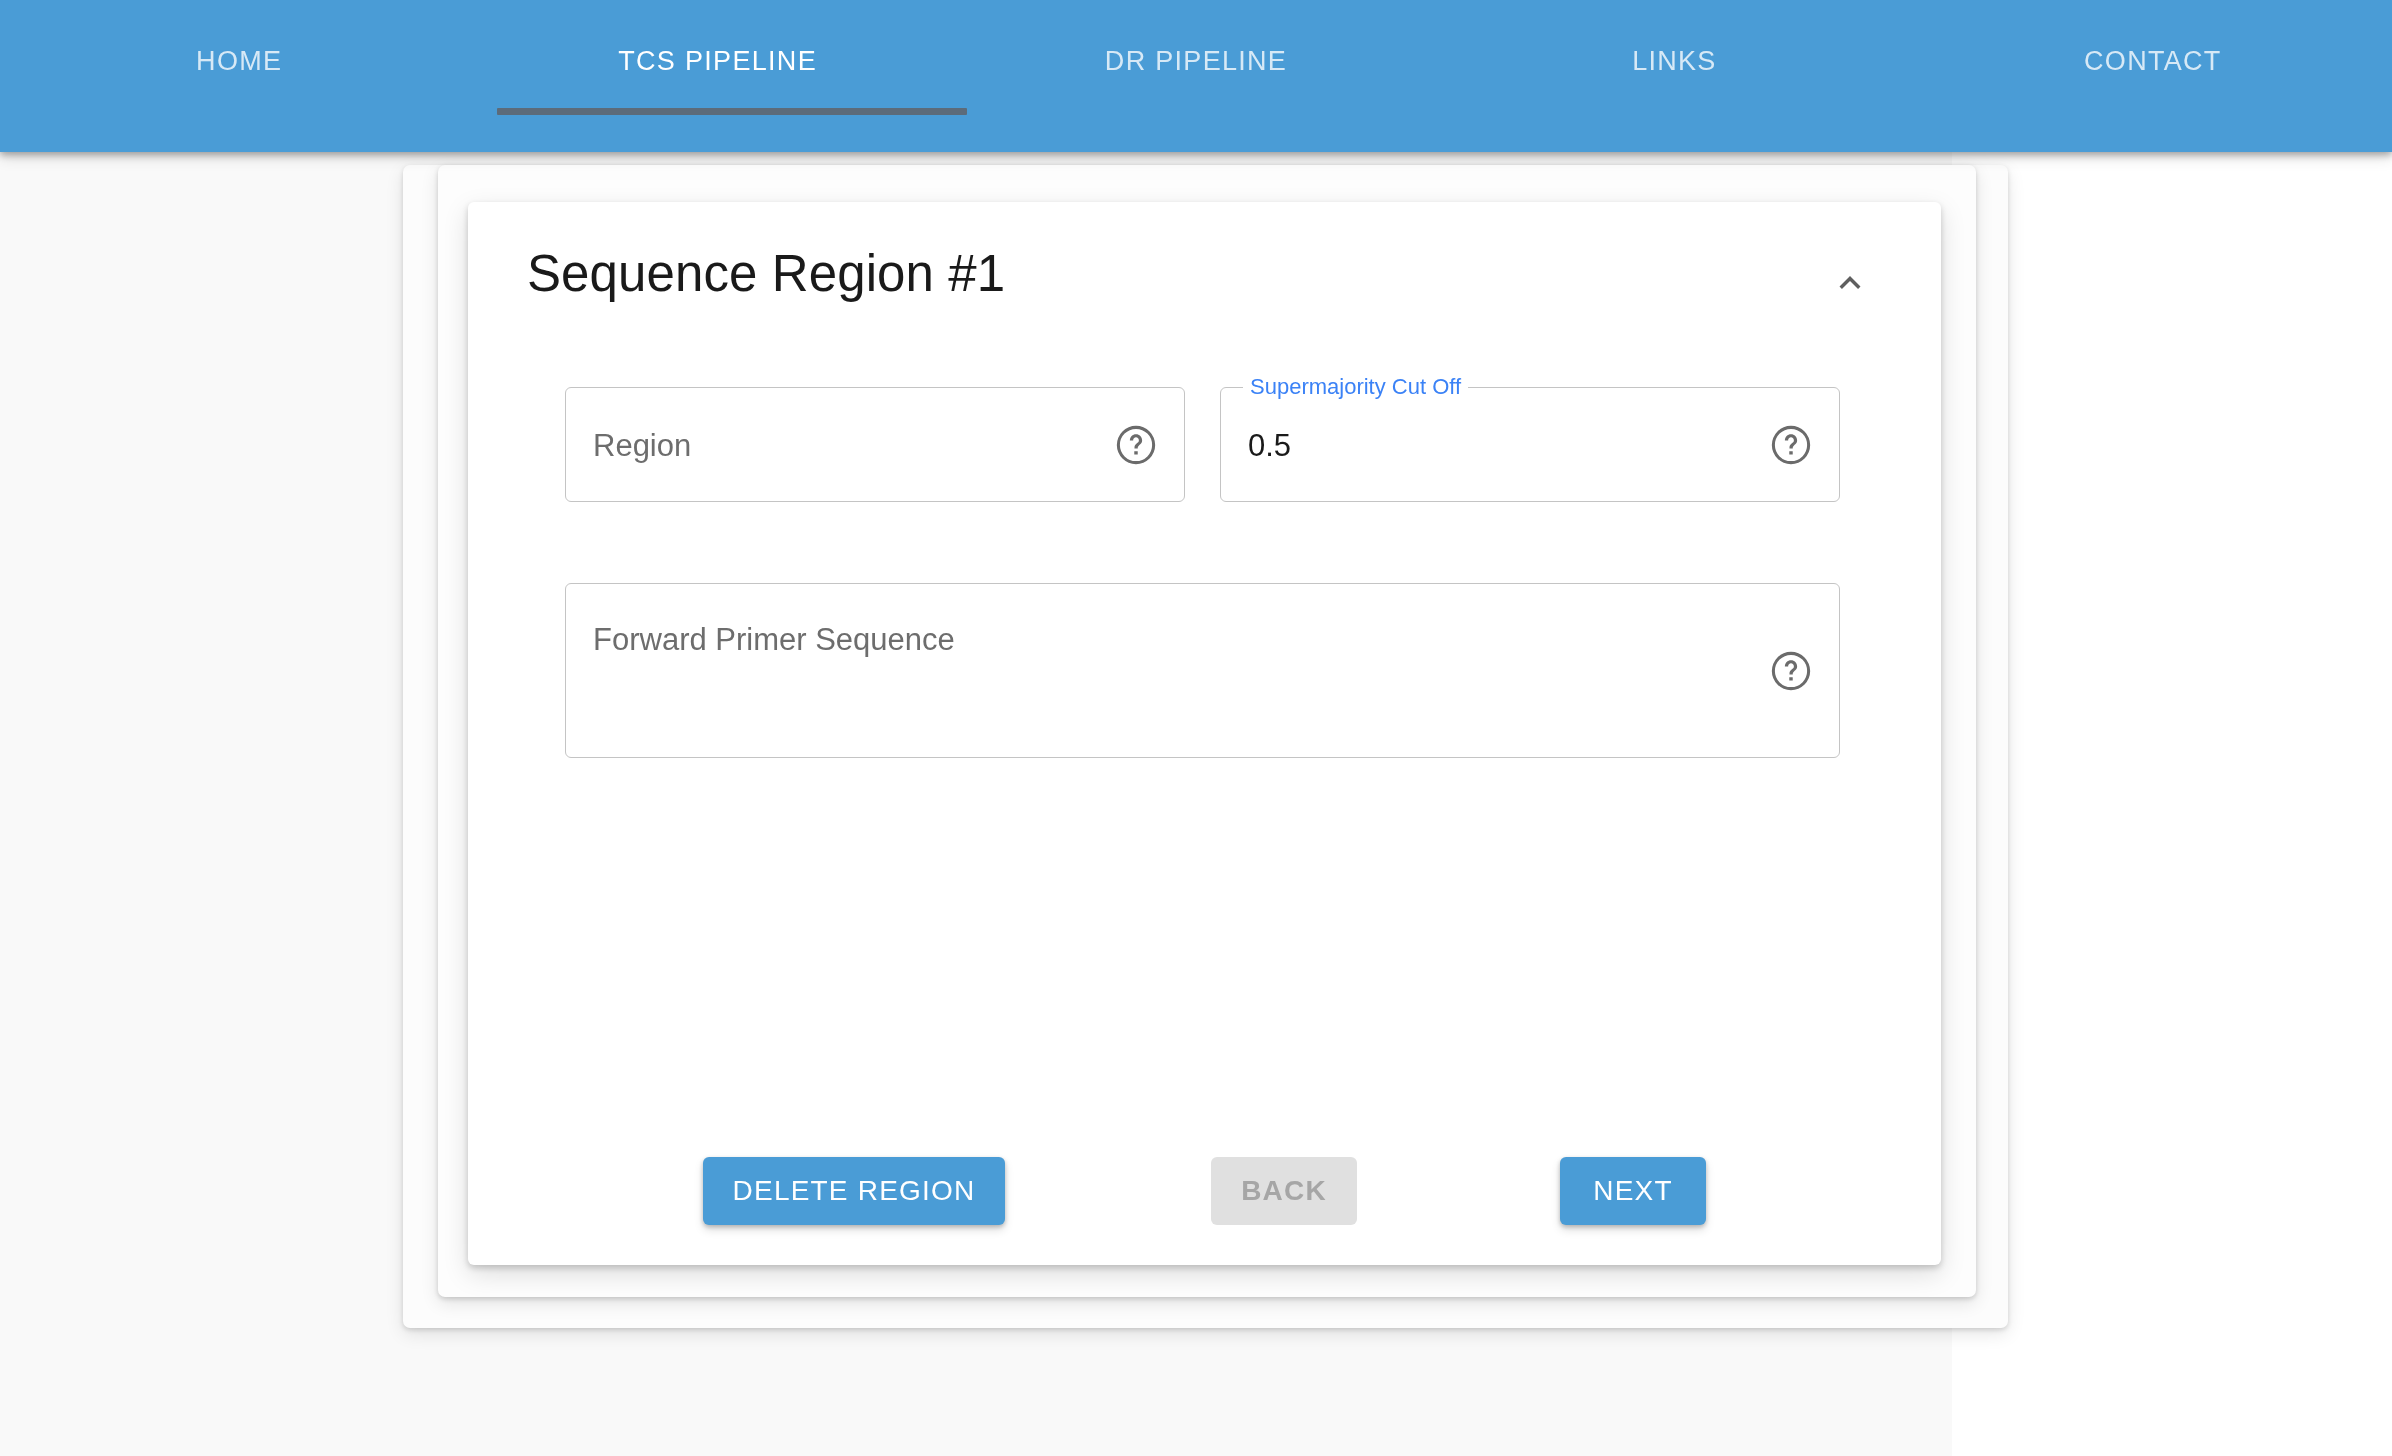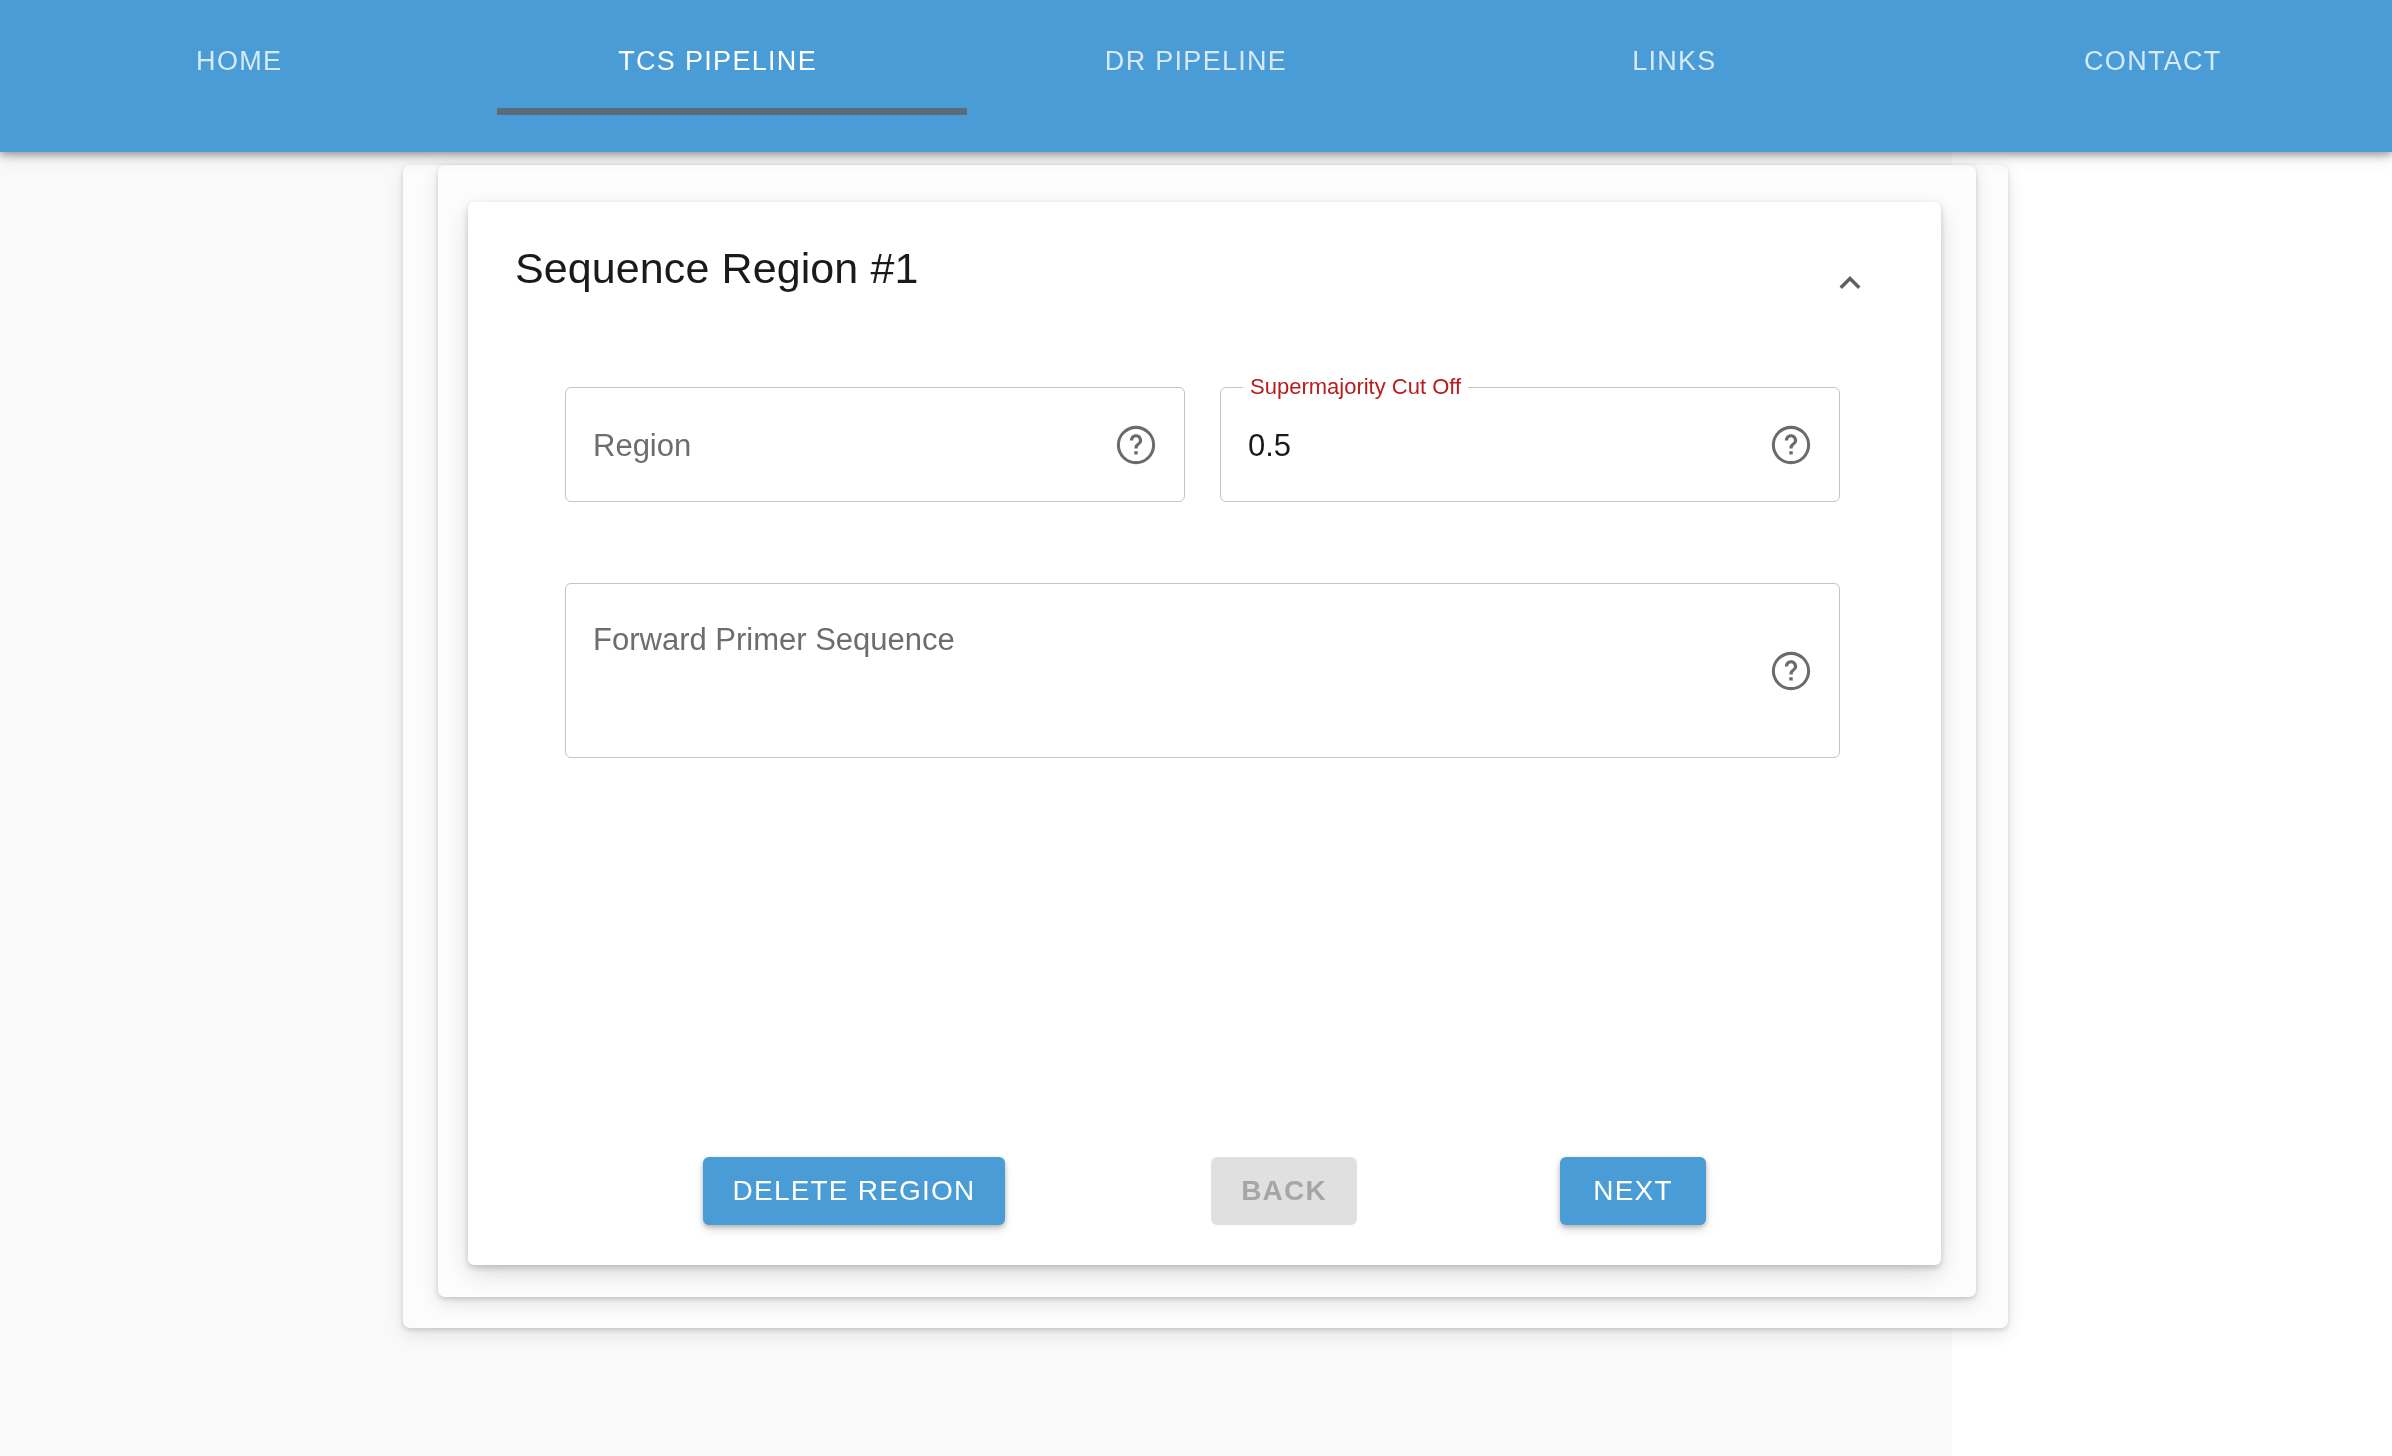--- a/index.html
+++ b/index.html
@@ -99,23 +99,23 @@
   .card-header {
     position: absolute;
     left: 0; top: 0;
     width: 1473px;
     height: 122px;
     display: flex;
     align-items: center;
   }
   .card-title {
     position: absolute;
-    left: 47px;
+    left: 59px;
     top: 42px;
-    font-size: 43px;
+    font-size: 51px;
     color: #1a1a1a;
     font-weight: 400;
     letter-spacing: 0.1px;
     white-space: nowrap;
   }
   .collapse-btn {
     position: absolute;
     left: 1810px;
     top: 243px;
     width: 80px;
@@ -159,21 +159,21 @@
     white-space: nowrap;
   }
 
   
   .tf-legend {
     position: absolute;
     left: 22px;
     top: -14px;
     padding: 0 7px;
     background: #ffffff;
-    color: #b91c1c;
+    color: #3b82f6;
     font-size: 22px;
     line-height: 26px;
     white-space: nowrap;
   }
 
   .help-icon {
     position: absolute;
     width: 46px;
     height: 46px;
     cursor: pointer;

